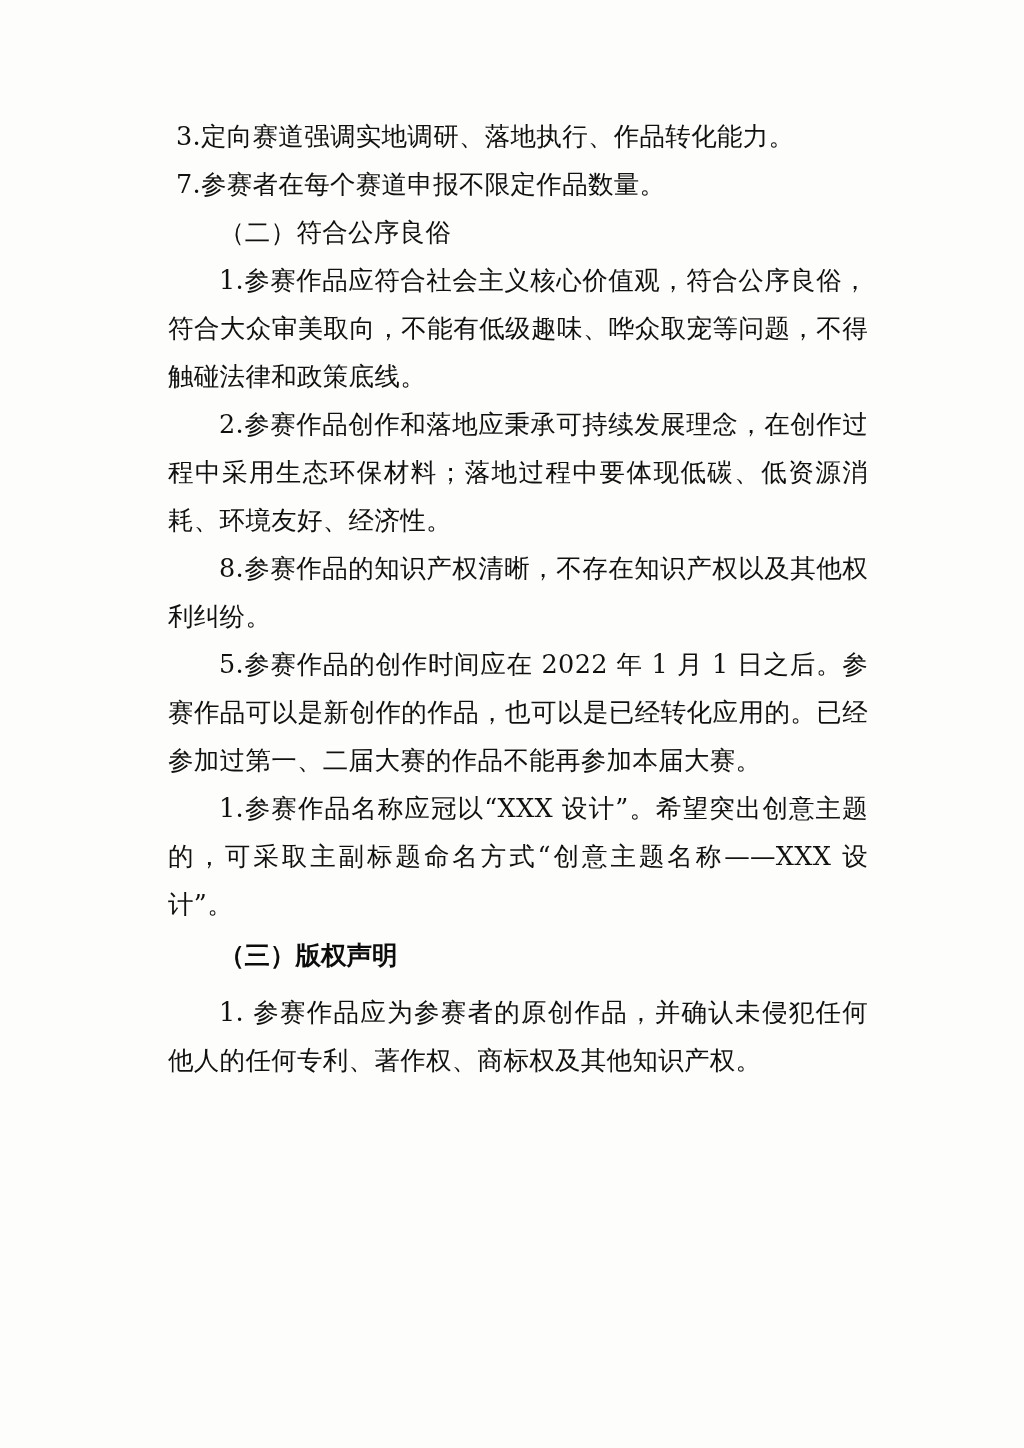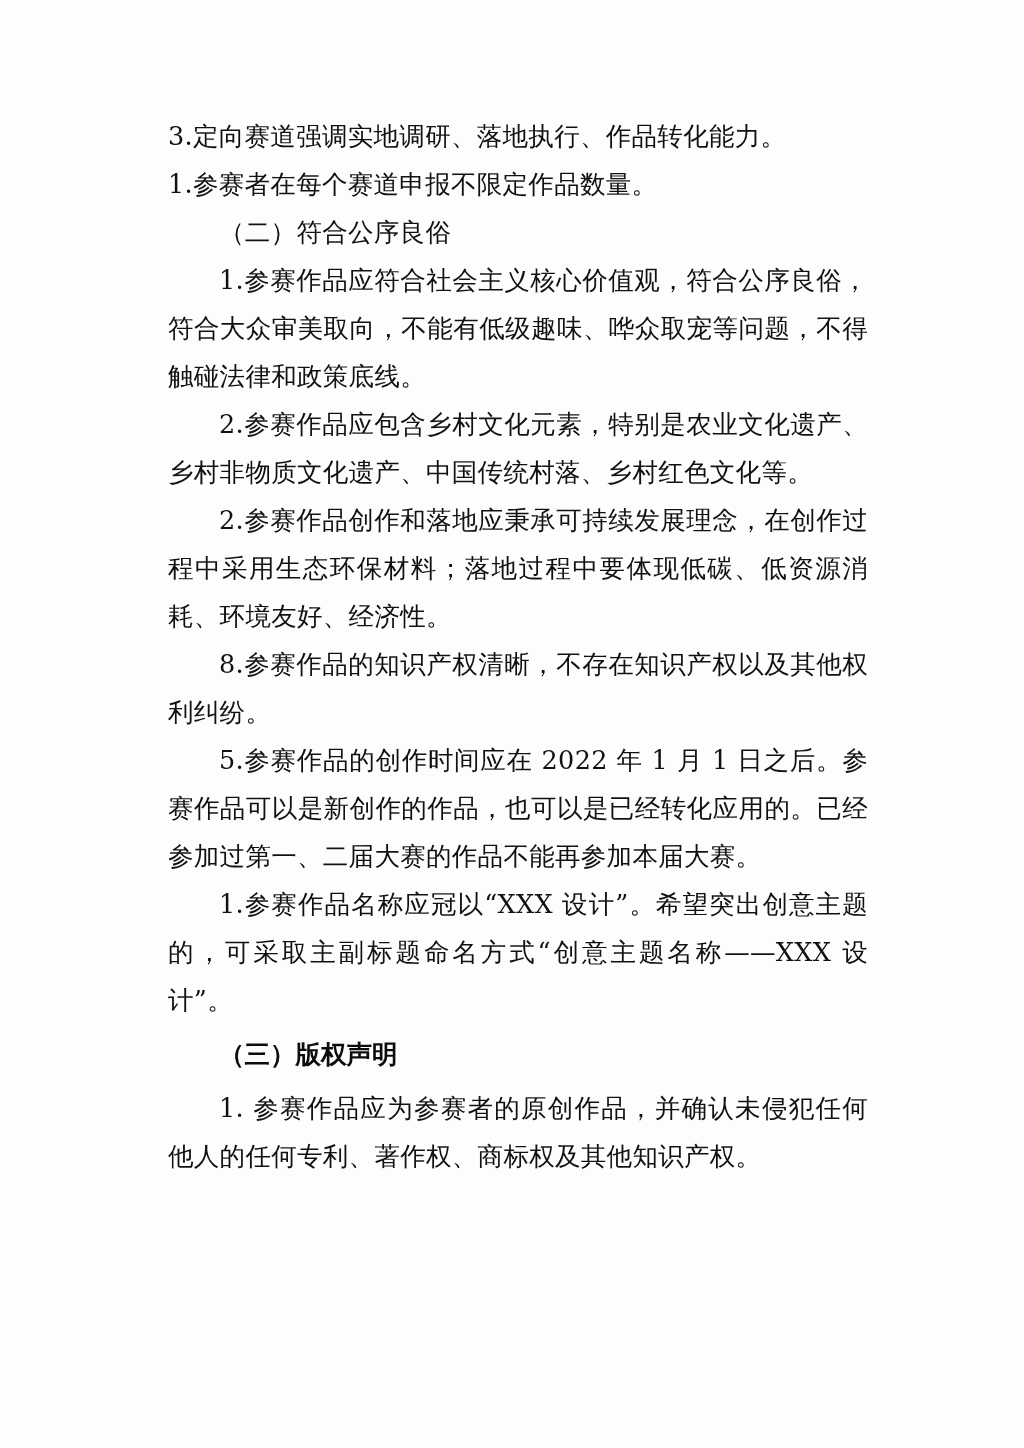--- a/index.html
+++ b/index.html
@@ -30,45 +30,45 @@
     text-justify: inter-ideograph;
     margin: 0 0 0 0;
     letter-spacing: 0.3px;
     white-space: pre-wrap;
   }
   .indent {
     text-indent: 2em;
   }
   .noindent {
     text-indent: 0;
+    margin-left: 8px;
   }
   .heading {
-    font-family: Liberation Sans, sans-serif;
+    font-family: Liberation Mono, monospace;
     font-weight: bold;
     font-size: 25.5px;
     line-height: 48px;
     color: #0c0c0c;
     text-indent: 2em;
     margin: 0;
   }
   .gap-small { height: 6px; }
 </style>
 </head>
 <body>
 
 <div class="page">
   <div class="content">
 
     <p class="para noindent">3.定向赛道强调实地调研、落地执行、作品转化能力。</p>
-    <p class="para noindent">1.参赛者在每个赛道申报不限定作品数量。</p>
+    <p class="para noindent">7.参赛者在每个赛道申报不限定作品数量。</p>
 
     <p class="para indent">（二）符合公序良俗</p>
 
     <p class="para indent">1.参赛作品应符合社会主义核心价值观，符合公序良俗，符合大众审美取向，不能有低级趣味、哗众取宠等问题，不得触碰法律和政策底线。</p>
-    <p class="para indent">2.参赛作品应包含乡村文化元素，特别是农业文化遗产、乡村非物质文化遗产、中国传统村落、乡村红色文化等。</p>
     <p class="para indent">2.参赛作品创作和落地应秉承可持续发展理念，在创作过程中采用生态环保材料；落地过程中要体现低碳、低资源消耗、环境友好、经济性。</p>
     <p class="para indent">8.参赛作品的知识产权清晰，不存在知识产权以及其他权利纠纷。</p>
     <p class="para indent">5.参赛作品的创作时间应在 2022 年 1 月 1 日之后。参赛作品可以是新创作的作品，也可以是已经转化应用的。已经参加过第一、二届大赛的作品不能再参加本届大赛。</p>
     <p class="para indent">1.参赛作品名称应冠以“XXX 设计”。希望突出创意主题的，可采取主副标题命名方式“创意主题名称——XXX 设计”。</p>
 
     <div class="gap-small"></div>
     <p class="heading">（三）版权声明</p>
     <div class="gap-small"></div>
 
     <p class="para indent">1. 参赛作品应为参赛者的原创作品，并确认未侵犯任何他人的任何专利、著作权、商标权及其他知识产权。</p>

